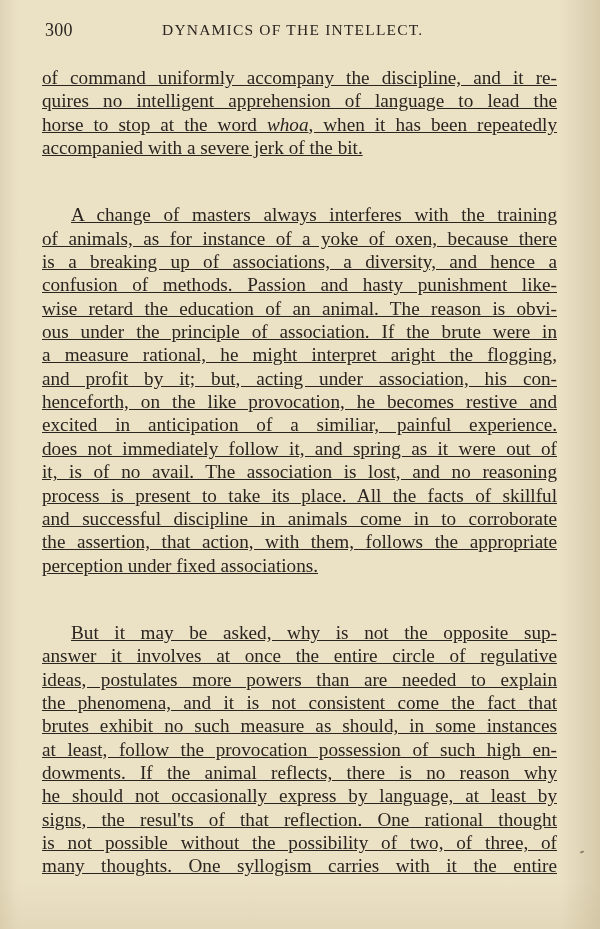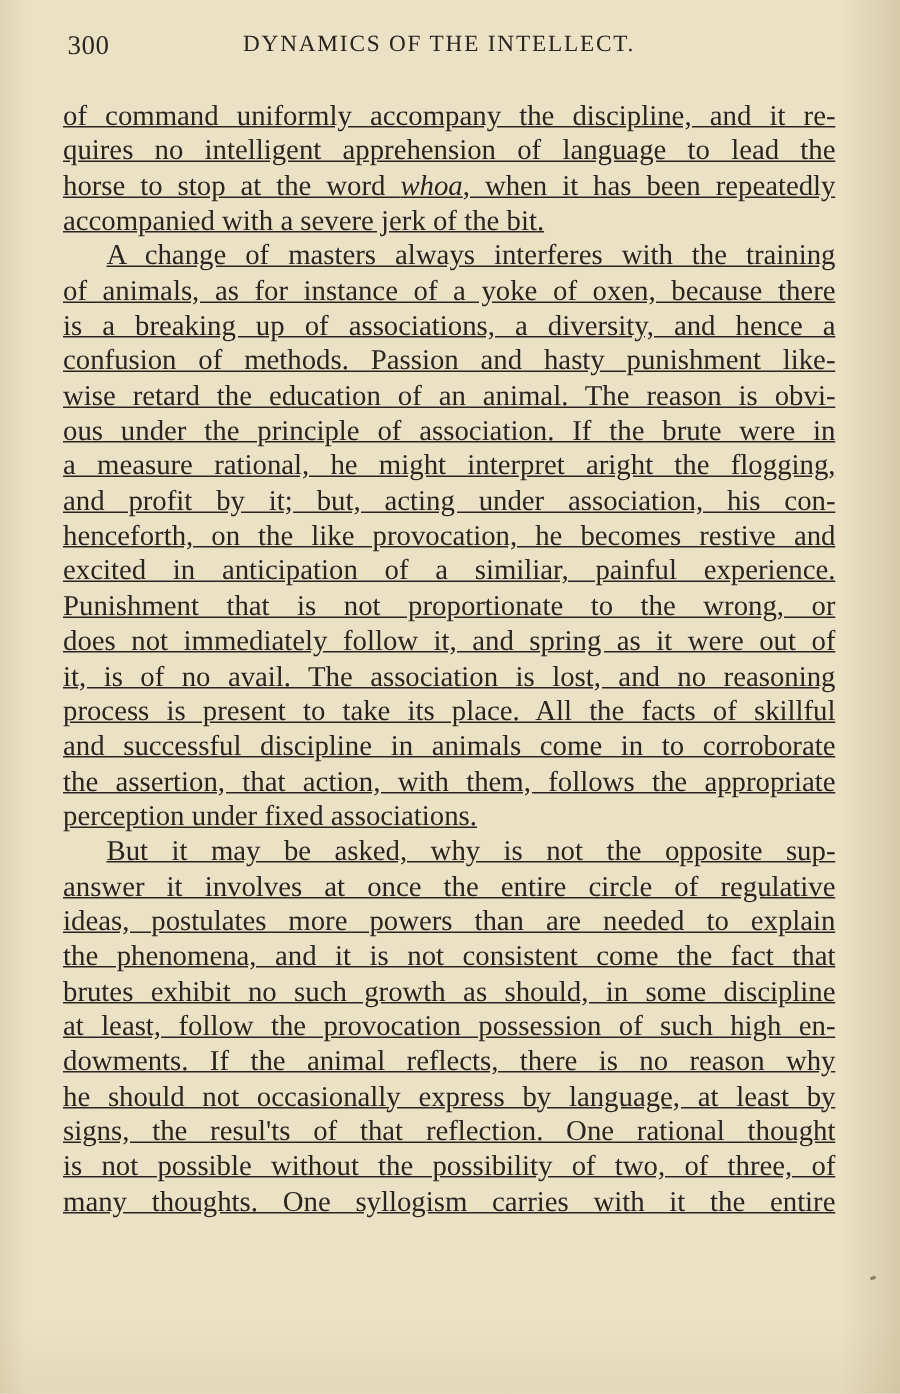--- a/index.html
+++ b/index.html
@@ -64,20 +64,21 @@
       white-space: nowrap;
       text-align: justify;
       text-align-last: justify;
       overflow: hidden;
     }
     .line.last {
       text-align-last: left;
     }
     .line.indent {
       padding-left: 29px;
+      margin-top: 44px;
     }
     .smudge {
       position: absolute;
       width: 4px;
       height: 2px;
       background: #8a7d6a;
       border-radius: 2px;
       transform: rotate(-20deg);
     }
   </style>
@@ -101,33 +102,32 @@
     <span class="line indent">A change of masters always interferes with the training</span>
     <span class="line">of animals, as for instance of a yoke of oxen, because there</span>
     <span class="line">is a breaking up of associations, a diversity, and hence a</span>
     <span class="line">confusion of methods.  Passion and hasty punishment like-</span>
     <span class="line">wise retard the education of an animal.  The reason is obvi-</span>
     <span class="line">ous under the principle of association.  If the brute were in</span>
     <span class="line">a measure rational, he might interpret aright the flogging,</span>
     <span class="line">and profit by it; but, acting under association, his con-</span>
     <span class="line">henceforth, on the like provocation, he becomes restive and</span>
     <span class="line">excited in anticipation of a similiar, painful experience.</span>
-    <span class="line">Punishment that is not proportionate to the wrong, or</span>
     <span class="line">does not immediately follow it, and spring as it were out of</span>
     <span class="line">it, is of no avail.  The association is lost, and no reasoning</span>
     <span class="line">process is present to take its place.  All the facts of skillful</span>
     <span class="line">and successful discipline in animals come in to corroborate</span>
     <span class="line">the assertion, that action, with them, follows the appropriate</span>
     <span class="line last">perception under fixed associations.</span>
 
     <span class="line indent">But it may be asked, why is not the opposite sup-</span>
     <span class="line">answer it involves at once the entire circle of regulative</span>
     <span class="line">ideas, postulates more powers than are needed to explain</span>
     <span class="line">the phenomena, and it is not consistent come the fact that</span>
-    <span class="line">brutes exhibit no such growth as should, in some discipline</span>
+    <span class="line">brutes exhibit no such measure as should, in some instances</span>
     <span class="line">at least, follow the provocation possession of such high en-</span>
     <span class="line">dowments.  If the animal reflects, there is no reason why</span>
     <span class="line">he should not occasionally express by language, at least by</span>
     <span class="line">signs, the resul'ts of that reflection.  One rational thought</span>
     <span class="line">is not possible without the possibility of two, of three, of</span>
     <span class="line">many thoughts.  One syllogism carries with it the entire</span>
   </div>
 
   <span class="smudge" style="left:580px; top:851px;"></span>
 </div>

